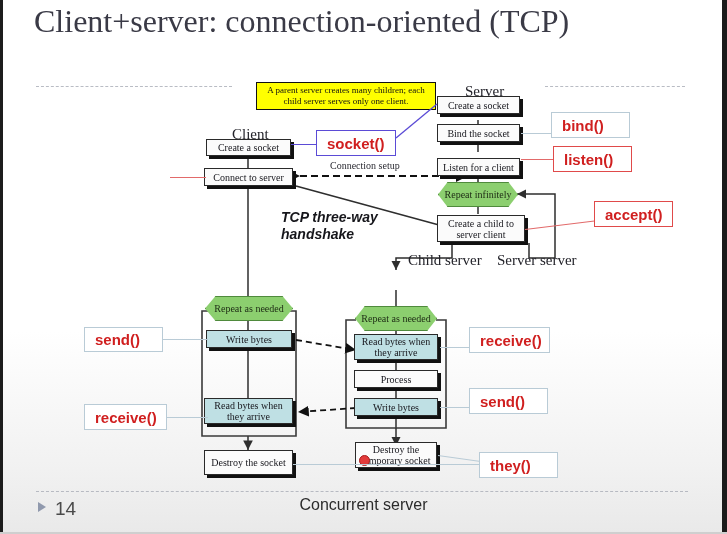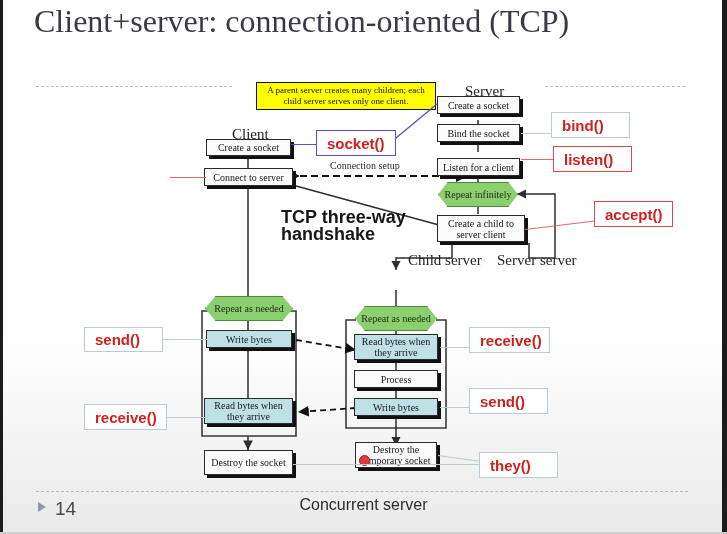--- a/index.html
+++ b/index.html
@@ -90,22 +90,22 @@
     background:#ffff00;border:1px solid #111;
     font-family:"Liberation Serif",serif;font-size:9px;color:#111;
     line-height:11px;text-align:center;padding:2px 4px;
   }
 
   
   .conn-setup{
     position:absolute;font-family:"Liberation Serif",serif;font-size:10px;color:#2b2b33;
   }
   .handshake{
-    position:absolute;font-family:"Liberation Sans",sans-serif;font-weight:bold;
-    font-size:18px;color:#16161b;line-height:17px;
+    position:absolute;font-family:"Liberation Sans",sans-serif;font-weight:bold;font-style:italic;
+    font-size:14px;color:#16161b;line-height:17px;
   }
 
   
   #wires{position:absolute;left:0;top:0;width:727px;height:534px;pointer-events:none;}
 
   
   .cursor-dot{
     position:absolute;width:9px;height:9px;border-radius:50%;
     background:#e33b3b;border:1px solid #a81d1d;
   }

